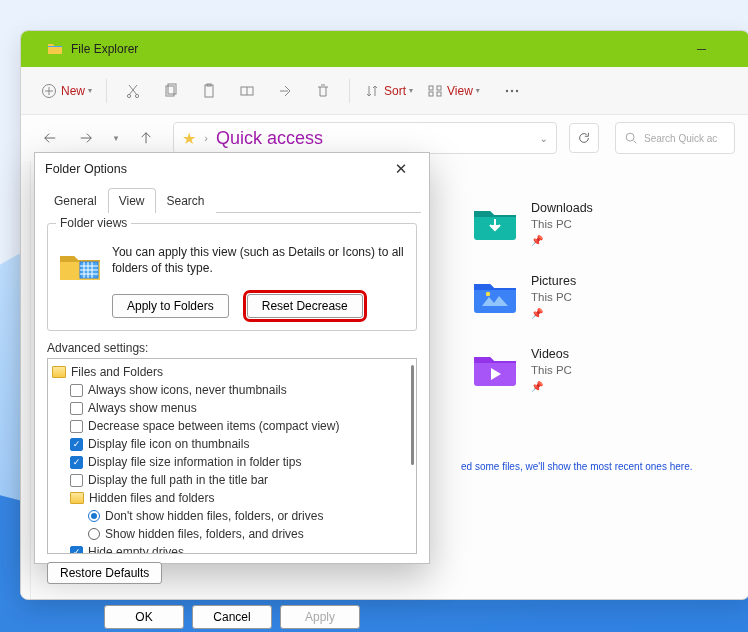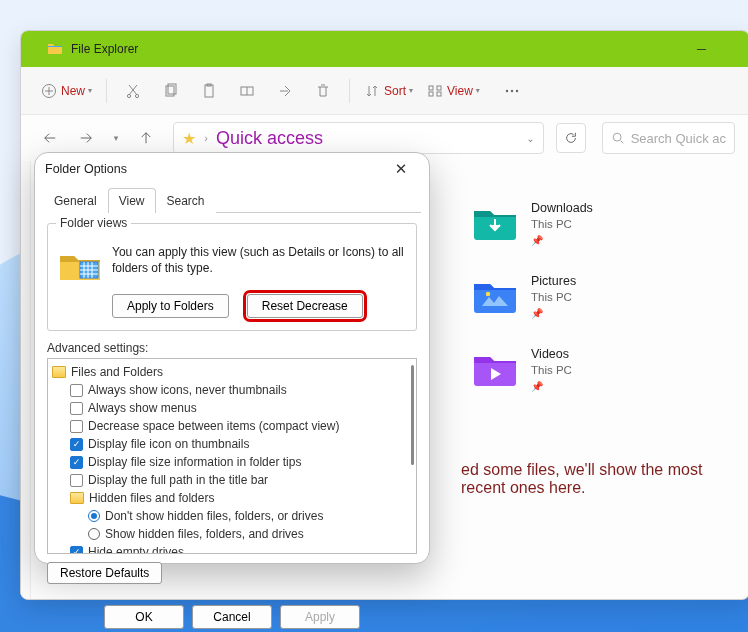--- a/index.html
+++ b/index.html
@@ -29,41 +29,41 @@
 .navrow { display:flex; align-items:center; height:46px; padding:0 14px; gap:6px; background:#fdfdfd;}
 .nav-btn{width:30px;height:30px;display:flex;align-items:center;justify-content:center;color:#555;border-radius:4px;}
 .addrbar{flex:1; display:flex; align-items:center; height:32px; border:1px solid #ddd; border-radius:4px; padding:0 8px; background:#fff; gap:6px; margin-left:6px;}
 .addrbar .star{color:#f7c948;}
 .addrbar .crumb{font-size:18px; color:#a21caf;}
 .addrbar .crumb-sep{font-size:11px;color:#999;margin:0 2px;}
 .addr-drop{margin-left:auto;color:#888;font-size:10px;}
 .refresh-btn{width:30px;height:30px;display:flex;align-items:center;justify-content:center;color:#555;border:1px solid #ddd;border-radius:4px;margin-left:6px;background:#fff;}
 .searchbox{display:flex;align-items:center;height:32px;border:1px solid #ddd;border-radius:4px;padding:0 8px;margin-left:10px;background:#fff;min-width:120px;}
 .searchbox svg{width:14px;height:14px;color:#888;margin-right:6px;}
-.searchbox .ph{font-size:13px;color:#aaa;white-space:nowrap;}
+.searchbox .ph{font-size:10px;color:#aaa;white-space:nowrap;}
 
 .content{display:flex; height:calc(100% - 130px);}
 .leftpane{width:10px;border-right:1px solid #eee;background:#fbfbfb;}
 .mainpane{flex:1;padding:20px 20px 0 20px;position:relative;}
 
 .folder-list{display:flex;flex-direction:column;gap:28px;margin-left:420px;margin-top:20px;}
 .folder-item{display:flex;align-items:flex-start;gap:12px;}
 .folder-icon{width:48px;height:40px;display:flex;align-items:center;justify-content:center;border-radius:4px;}
 .big-icon svg{width:46px;height:40px;}
 .folder-meta{display:flex;flex-direction:column;gap:3px;}
 .folder-name{font-size:12.5px;color:#222;font-weight:500;}
 .folder-loc{font-size:11.5px;color:#666;}
 .pin-icon{font-size:10px;color:#888;margin-top:2px;}
 
-.hint-text{position:absolute;left:430px;top:300px;font-size:16px;color:#7f1d1d;}
+.hint-text{position:absolute;left:430px;top:300px;font-size:10px;color:#1d4ed8;}
 
 
 .dialog{
   position:absolute;left:34px;top:152px;width:396px;height:412px;
-  background:#fff;border:1px solid #bfbfbf;border-radius:14px;
+  background:#fff;border:1px solid #bfbfbf;border-radius:0;
   box-shadow:0 14px 36px rgba(0,0,0,0.25);z-index:5;
 }
 .dlg-title{display:flex;align-items:center;height:32px;padding:0 10px;font-size:12.5px;color:#222;}
 .dlg-title .t{flex:1;}
 .dlg-close{width:36px;height:26px;display:flex;align-items:center;justify-content:center;font-size:15px;color:#333;border-radius:4px;}
 
 .tabs{display:flex;border-bottom:1px solid #ccc;margin:2px 8px 0;}
 .tab{padding:5px 10px;font-size:12px;color:#333;border:1px solid transparent;border-bottom:none;background:#fff;position:relative;top:1px;}
 .tab.active{border-color:#ccc;background:#fff;border-top-left-radius:4px;border-top-right-radius:4px;}
 

